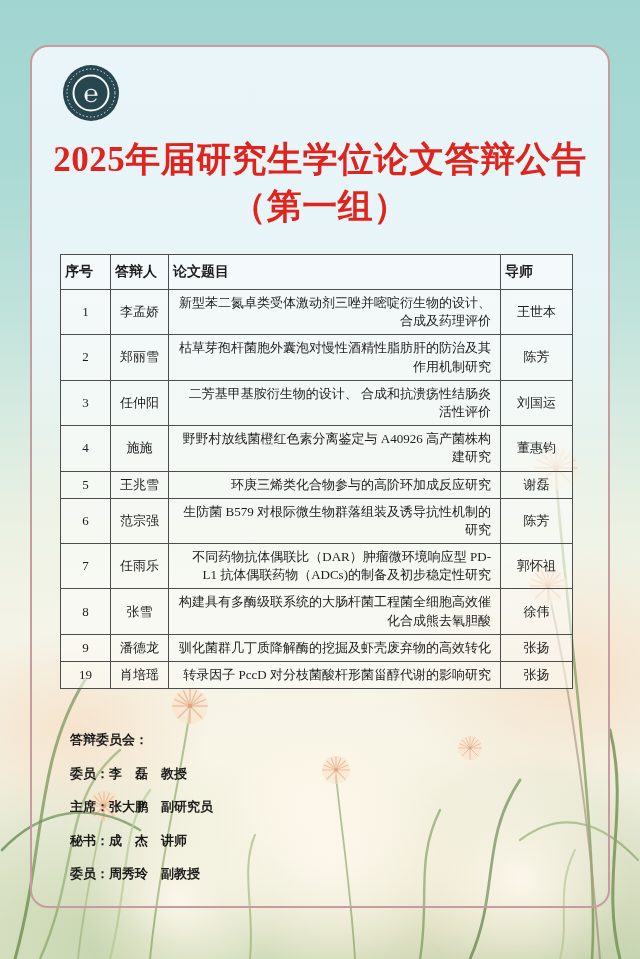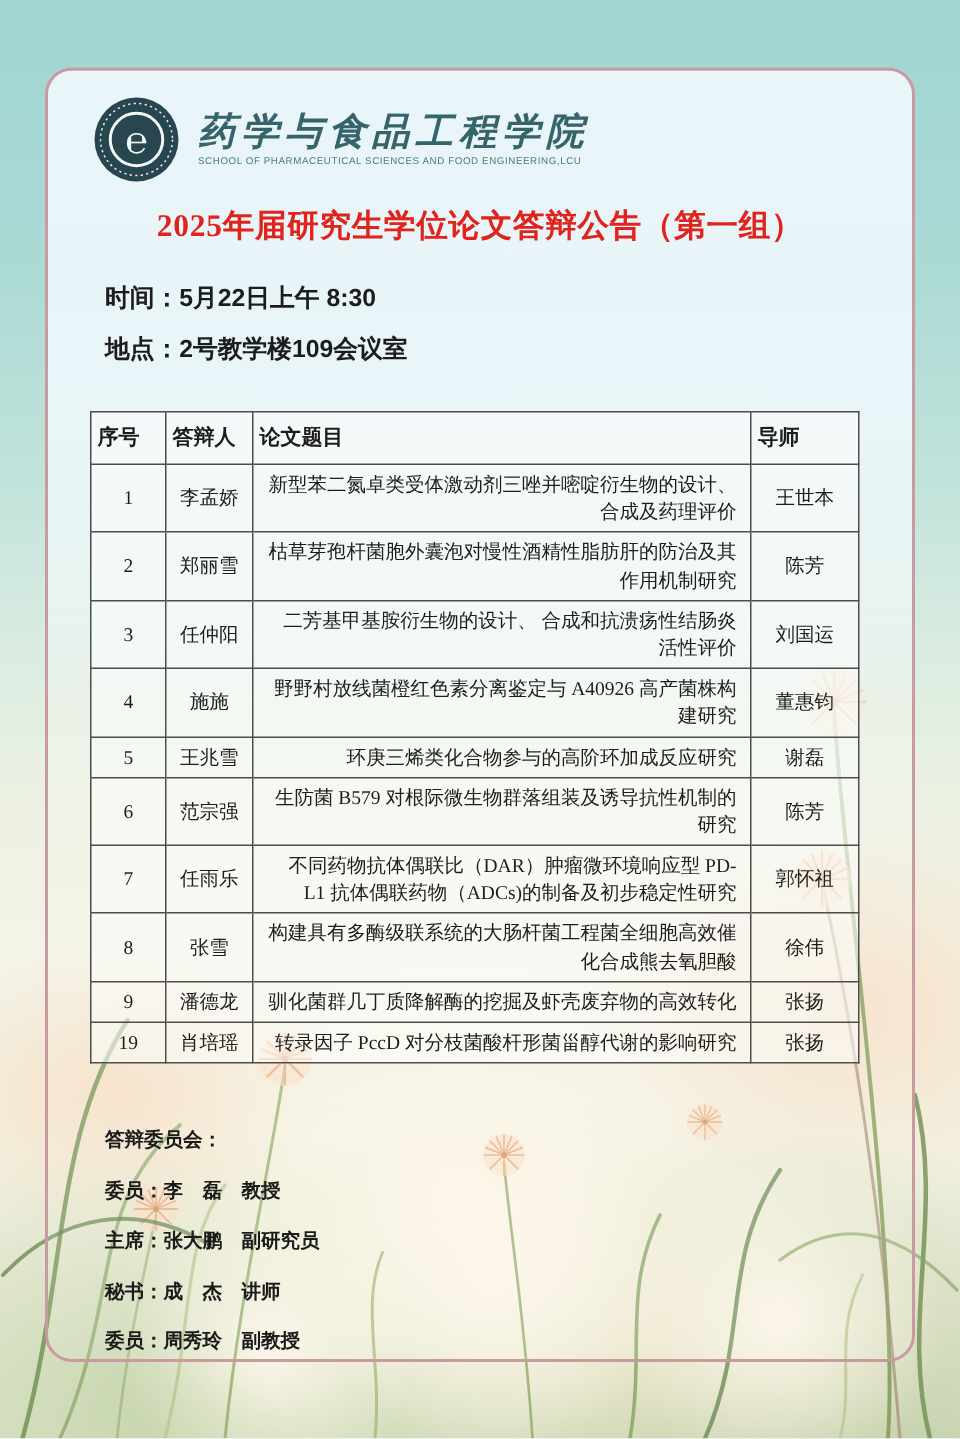--- a/index.html
+++ b/index.html
@@ -27,21 +27,21 @@
   .logo-row{display:flex;align-items:center;gap:12px;padding:17px 0 0 30px;}
   .seal{width:58px;height:58px;flex:0 0 auto;}
   .logo-cn{
     font-family:"Liberation Serif",serif;font-style:italic;font-weight:700;
     font-size:25px;color:#35646b;letter-spacing:4px;line-height:1.1;
   }
   .logo-en{font-size:6.5px;color:#4c7c80;letter-spacing:.4px;margin-top:2px;}
   .title{
     margin:14px 8px 0;text-align:center;
     font-family:"Liberation Serif",serif;font-weight:700;
-    font-size:21px;color:#e0231c;letter-spacing:.5px;
+    font-size:35px;color:#e0231c;letter-spacing:.5px;
   }
   .info{margin:18px 0 0 38px;font-size:16.5px;color:#1c1c1c;font-weight:600;}
   .info .line{line-height:34px;}
   table.defense{
     border-collapse:collapse;table-layout:fixed;width:512px;margin:24px 0 0 28px;
     font-family:"Liberation Serif",serif;font-size:13px;color:#1d1d1d;
   }
   table.defense th,table.defense td{border:1px solid #4d4d4d;}
   table.defense th{
     height:30px;font-size:14px;font-weight:700;text-align:left;
@@ -120,32 +120,24 @@
 
   <div class="card">
 
     <div class="logo-row">
       <svg class="seal" viewBox="0 0 58 58" xmlns="http://www.w3.org/2000/svg">
         <circle cx="29" cy="29" r="28" fill="#28464f"></circle>
         <circle cx="29" cy="29" r="24" fill="none" stroke="#e8f0ef" stroke-width="1" stroke-dasharray="1.5 2.2"></circle>
         <circle cx="29" cy="29" r="17.5" fill="none" stroke="#f2f7f6" stroke-width="2"></circle>
         <text x="29" y="38" text-anchor="middle" font-size="25" font-weight="bold" fill="#f2f7f6" font-family="Liberation Serif, serif">℮</text>
       </svg>
-      <div>
-        <div class="logo-cn">药学与食品工程学院</div>
-        <div class="logo-en">SCHOOL OF PHARMACEUTICAL SCIENCES AND FOOD ENGINEERING,LCU</div>
-      </div>
     </div>
 
     <div class="title">2025年届研究生学位论文答辩公告（第一组）</div>
 
-    <div class="info">
-      <div class="line">时间：5月22日上午 8:30</div>
-      <div class="line">地点：2号教学楼109会议室</div>
-    </div>
 
     <table class="defense">
       <colgroup>
         <col class="col-no">
           <col class="col-name">
           <col class="col-title">
           <col class="col-adv">
       </colgroup>
       <thead>
         <tr>

